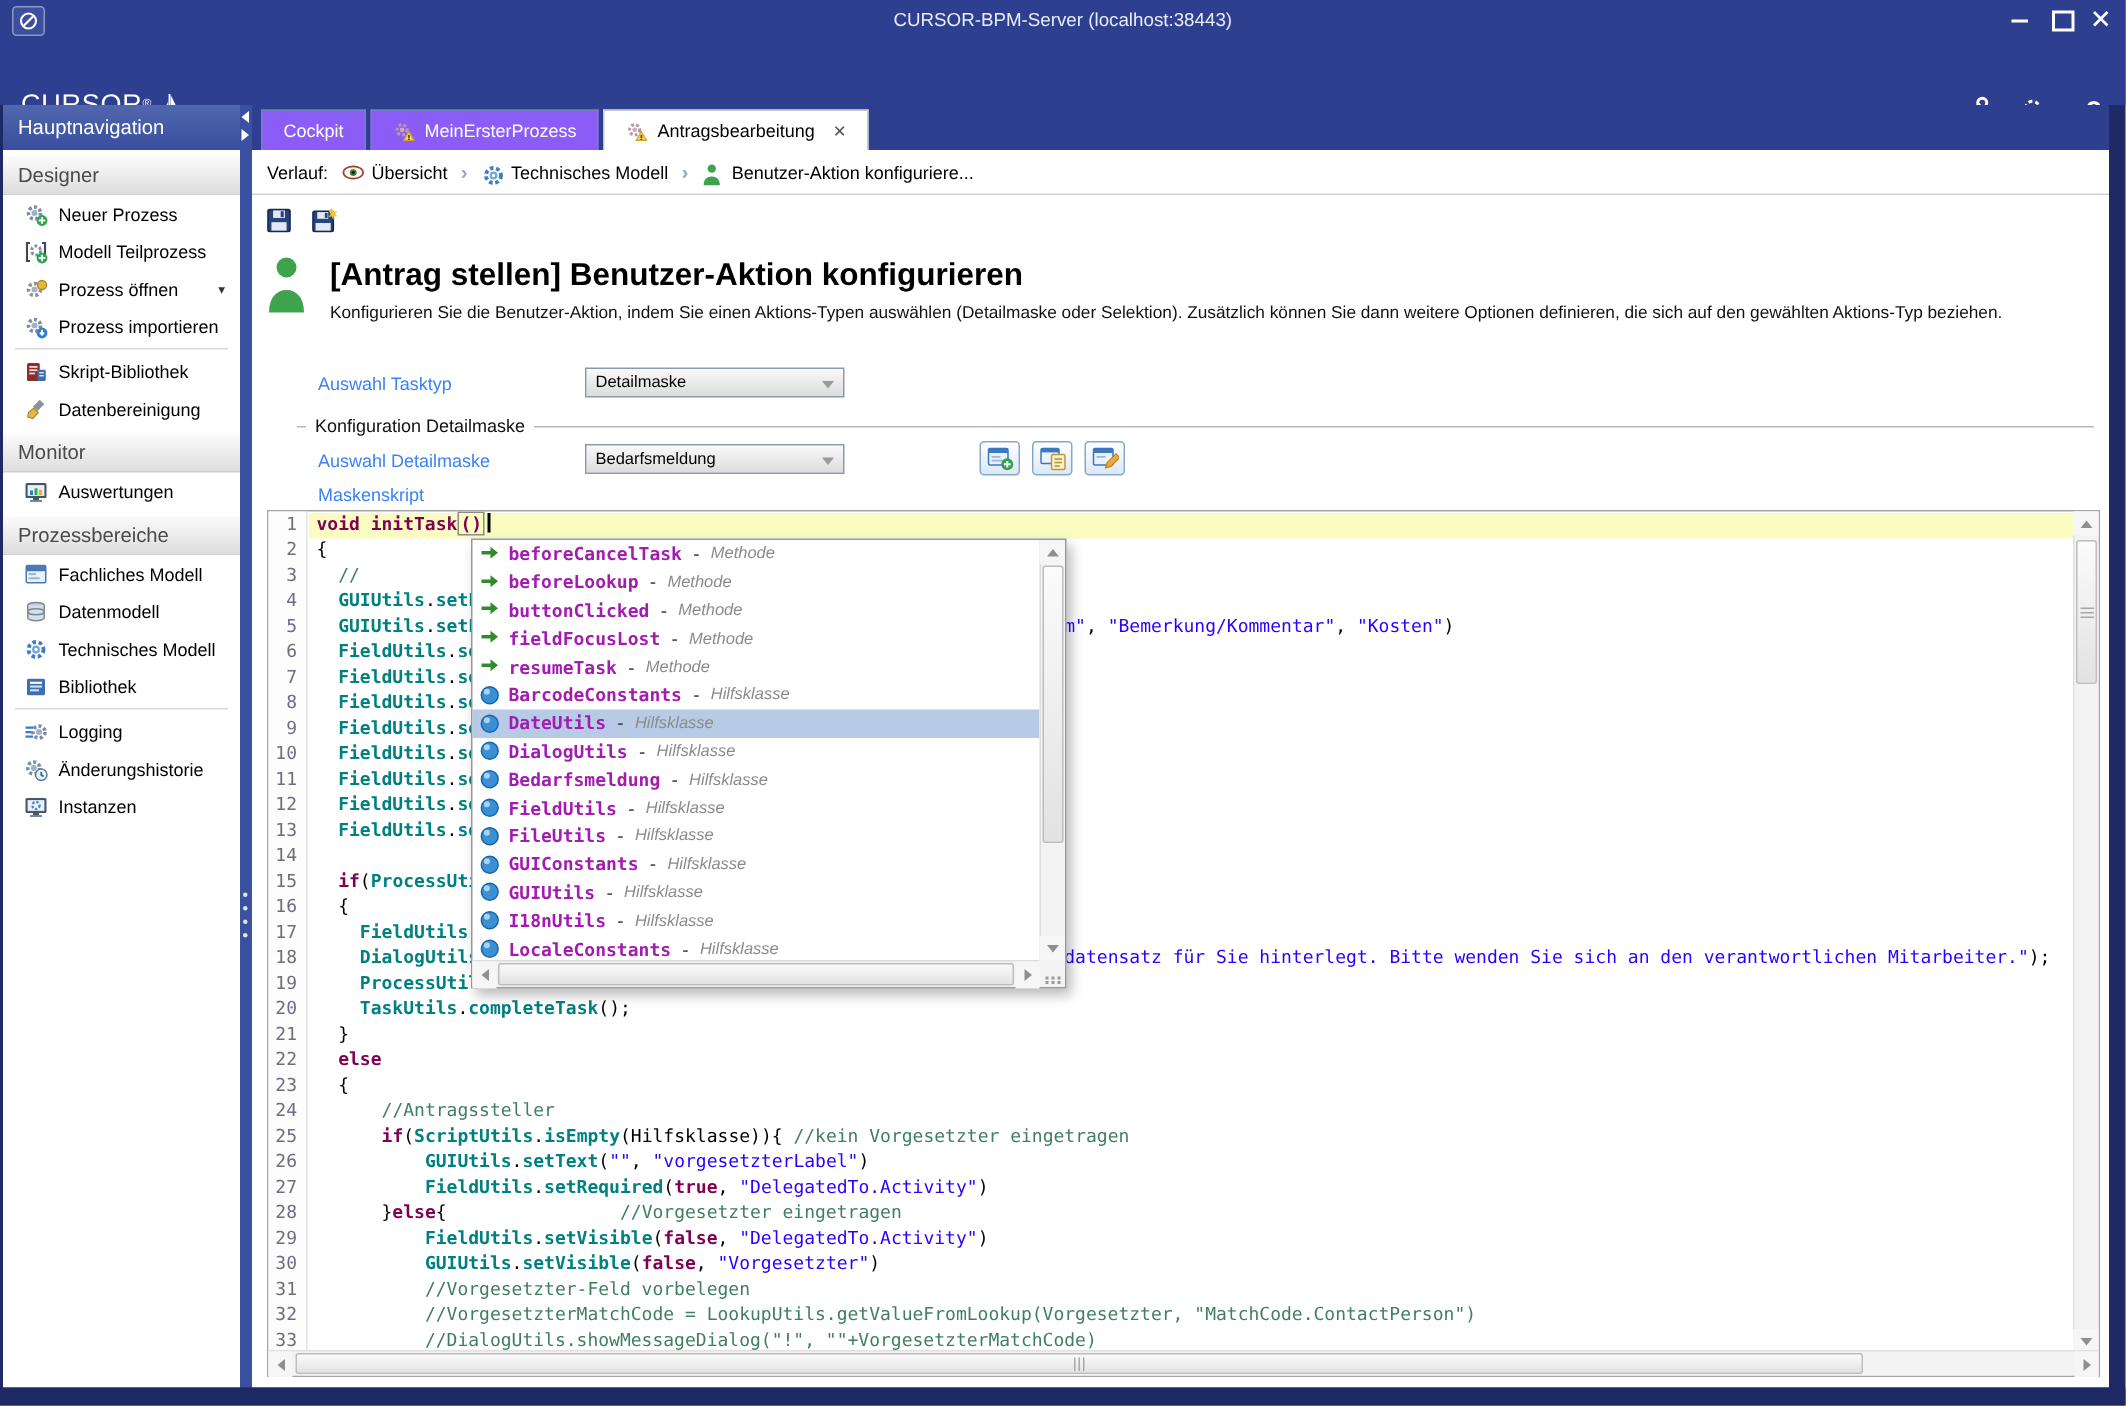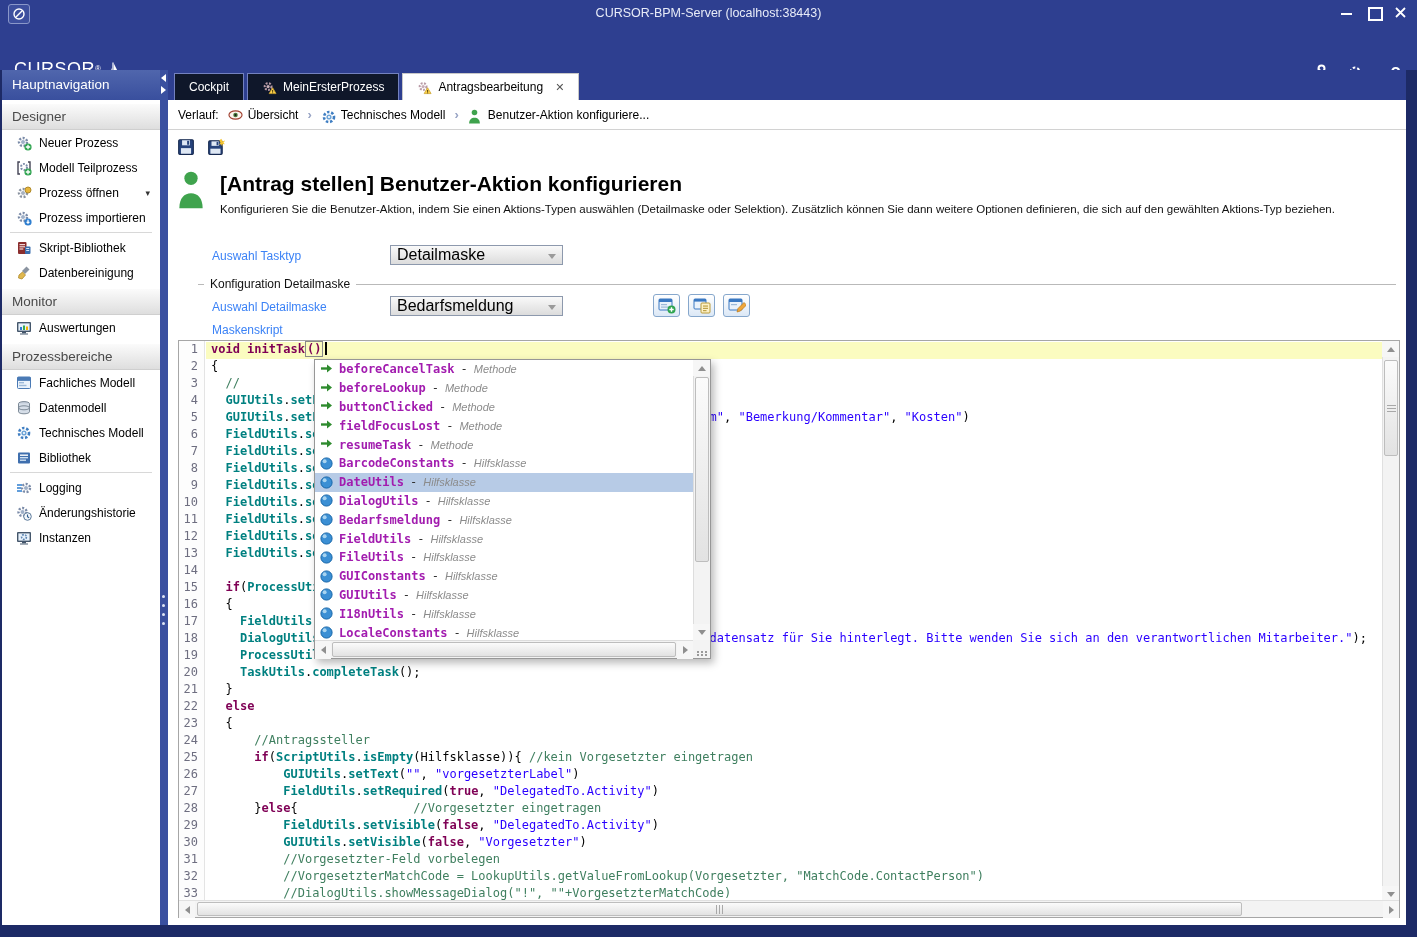--- a/index.html
+++ b/index.html
@@ -36,41 +36,41 @@
 .splitter{position:absolute;left:160px;top:70px;width:8px;height:855px;background:#3a50a0}
 .sp-arrows{position:absolute;left:1px;top:4px;display:flex;flex-direction:column;gap:4px}
 .tri-l{width:0;height:0;border-top:4px solid transparent;border-bottom:4px solid transparent;border-right:5px solid #fff}
 .tri-r{width:0;height:0;border-top:4px solid transparent;border-bottom:4px solid transparent;border-left:5px solid #fff}
 .sp-dots{position:absolute;left:2px;top:525px;display:flex;flex-direction:column;gap:6px}
 .sp-dots i{width:3px;height:3px;border-radius:50%;background:#dfe5f5}
 
 
 .content{position:absolute;left:168px;top:70px;width:1238px;height:855px;background:#fff}
 .tabbar{position:absolute;left:0;top:0;width:100%;height:30px;background:#2e3f90;display:flex;align-items:flex-end;padding-left:6px}
-.tab{height:27px;display:flex;align-items:center;gap:6px;padding:0 14px;margin-right:3px;font-size:12px;color:#fff;background:#0f172a;border:1px solid #7381bf;border-bottom:none;cursor:default}
+.tab{height:27px;display:flex;align-items:center;gap:6px;padding:0 14px;margin-right:3px;font-size:12px;color:#fff;background:#8b5cf6;border:1px solid #7381bf;border-bottom:none;cursor:default}
 .tab.active{background:#fff;color:#000;border-color:#c8c8c8}
 .tab .close{font-size:11px;color:#555;margin-left:6px}
 .tab-ic{width:15px;height:15px}
 
 .breadcrumb{position:absolute;left:0;top:30px;width:100%;height:30px;background:#fff;border-bottom:1px solid #d2d2d2;display:flex;align-items:center;gap:9px;padding-left:10px;font-size:12px}
 .bc-item{display:flex;align-items:center;gap:5px;cursor:default}
 .bc-sep{color:#97a3c4;font-size:13px;font-weight:bold}
 .bc-ic{width:15px;height:12px}
 
 .toolbar{position:absolute;left:0;top:62px;height:30px;display:flex;align-items:center;gap:10px;padding-left:8px}
 .tb-btn{width:20px;height:20px;display:flex;align-items:center;justify-content:center;cursor:default}
 
 .page-head{position:absolute;left:8px;top:96px;display:flex;gap:14px}
 .ph-icon{width:30px;height:42px;margin-top:4px}
 .ph-title{font-size:21px;font-weight:bold;margin-top:6px}
 .ph-desc{font-size:11.5px;margin-top:7px;color:#111}
 
 
 .f-label{position:absolute;font-size:12px;color:#3b82f6}
-.select{position:absolute;width:173px;height:20px;border:1px solid #8d99ad;background:linear-gradient(#f9f9f9,#dcdcdc);display:flex;align-items:center;padding-left:6px;font-size:16px;cursor:default}
+.select{position:absolute;width:173px;height:20px;border:1px solid #8d99ad;background:linear-gradient(#f9f9f9,#dcdcdc);display:flex;align-items:center;padding-left:6px;font-size:11px;cursor:default}
 .select .chev{position:absolute;right:6px;top:8px;width:0;height:0;border-left:4px solid transparent;border-right:4px solid transparent;border-top:5px solid #9a9a9a}
 .groupline{position:absolute;left:30px;top:207px;right:10px;display:flex;align-items:center;gap:6px;font-size:12px;color:#111}
 .groupline::before{content:"";width:6px;height:1px;background:#b9b9b9}
 .groupline::after{content:"";flex:1;height:1px;background:#b9b9b9}
 .mini-btn{position:absolute;top:224px;width:27px;height:23px;border:1px solid #86a7cc;border-radius:3px;background:linear-gradient(#ffffff,#dce8f6);display:flex;align-items:center;justify-content:center;cursor:default}
 
 
 .editor{position:absolute;left:10px;top:270px;width:1222px;height:578px;border:1px solid #a6a6a6;background:#fff}
 .gutter{position:absolute;left:0;top:0;width:26px;height:561px;background:#fdfdfd;border-right:1px solid #e4e4e4;padding-top:1px}
 .gut{height:17px;line-height:17px;text-align:right;padding-right:6px;font:12px "DejaVu Sans Mono",monospace;color:#6e6e80}

